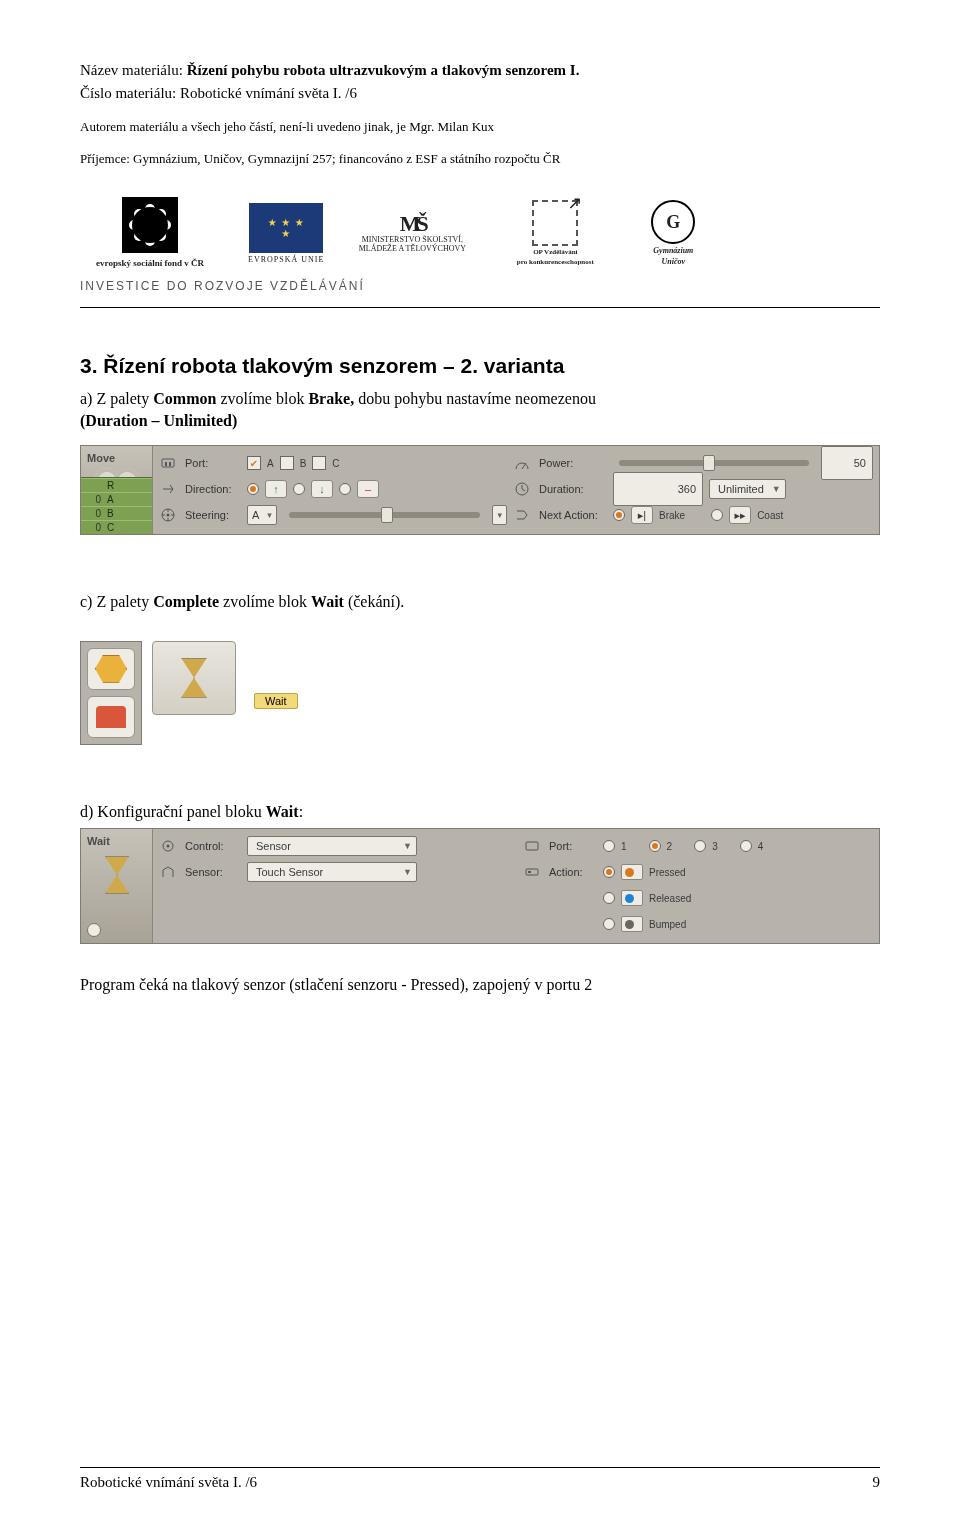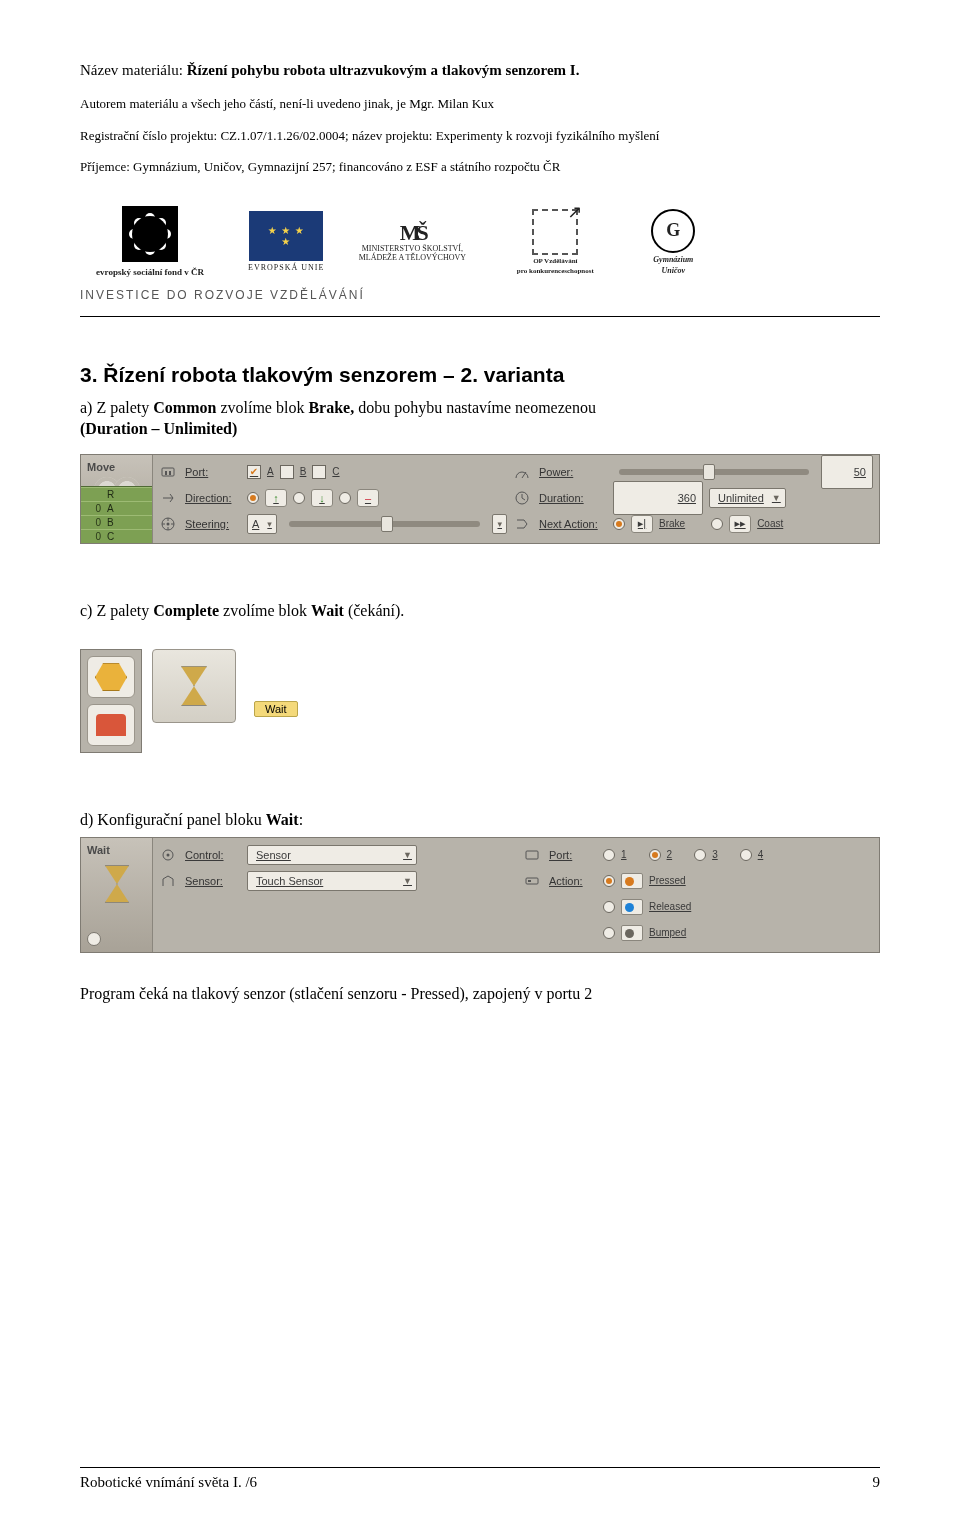--- a/index.html
+++ b/index.html
@@ -123,21 +123,20 @@
     height:14px; border-top:1px solid #9dbb74; padding-left:4px; gap:6px;
   }
   .side-tabs .row .n{ width:16px; text-align:right; color:#2b3a1a;}
   .panel .grid{
     flex:1; padding:4px 6px 6px 6px;
     display:grid;
     grid-template-columns: 20px 56px 1fr 20px 68px 1fr;
     grid-auto-rows: 26px;
     align-items:center;
     column-gap:6px;
-    text-decoration:underline;
   }
   .ic{ width:18px;height:18px; display:inline-flex;align-items:center;justify-content:center;}
   .ic svg{ width:16px;height:16px;}
   .lab{ font-size:11px; color:#333;}
   .cell{ display:flex; align-items:center; gap:6px; }
   .chk{
     width:14px;height:14px;border:1px solid #6b675f;background:#efece5;
     display:inline-flex;align-items:center;justify-content:center;font-size:10px;color:#d77a1e;
   }
   .chk.checked::after{content:"✔";}
@@ -228,22 +227,22 @@
   .rel-ic::after{ background:#1e82d7 !important;}
   .bump-ic::after{ background:#6b675f !important;}
 </style>
 </head>
 <body>
 
 <div class="header-block">
   <div class="title-line">
     <span class="label">Název materiálu: </span><span class="bold">Řízení pohybu robota ultrazvukovým a tlakovým senzorem I.</span>
   </div>
+  <div class="title-line">Číslo materiálu: Robotické vnímání světa I. /6</div>
   <div class="small">Autorem materiálu a všech jeho částí, není-li uvedeno jinak, je Mgr. Milan Kux</div>
-  <div class="small">Registrační číslo projektu: CZ.1.07/1.1.26/02.0004; název projektu: Experimenty k rozvoji fyzikálního myšlení</div>
   <div class="small">Příjemce: Gymnázium, Uničov, Gymnazijní 257; financováno z ESF a státního rozpočtu ČR</div>
 </div>
 
 <div class="logo-strip">
   <div class="esf-logo logo-box">
     <div class="esf-square"></div>
     <div class="esf-text">evropský sociální fond v ČR</div>
   </div>
   <div class="logo-box">
     <div class="eu-flag"></div>

